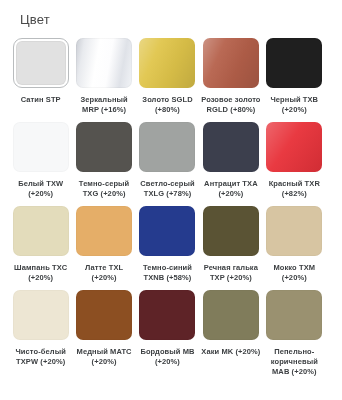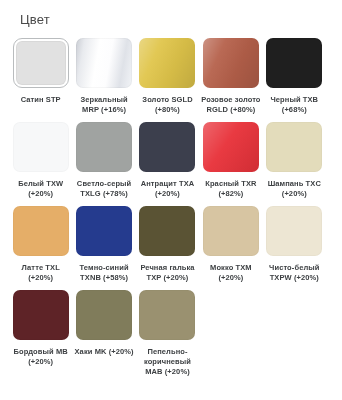--- a/index.html
+++ b/index.html
@@ -103,30 +103,36 @@
       <div class="swatch-cell">
         <div class="swatch-chip-wrap">
           <div class="swatch-chip" style="background: linear-gradient(115deg, rgba(255, 255, 255, 0.32) 0%, rgba(255, 255, 255, 0.06) 30%, rgba(0, 0, 0, 0.05) 62%, rgba(0, 0, 0, 0.14) 100%), rgb(181, 96, 74);"></div>
         </div>
         <div class="swatch-label">Розовое золото RGLD (+80%)</div>
       </div>
       <div class="swatch-cell">
         <div class="swatch-chip-wrap">
           <div class="swatch-chip" style="background: rgb(31, 31, 31); box-shadow: rgba(0, 0, 0, 0.02) 0px 0px 0px 1px inset;"></div>
         </div>
-        <div class="swatch-label">Черный TXB (+68%)</div>
+        <div class="swatch-label">Черный TXB (+20%)</div>
       </div>
       <div class="swatch-cell">
         <div class="swatch-chip-wrap">
           <div class="swatch-chip" style="background: rgb(247, 248, 249); box-shadow: rgba(0, 0, 0, 0.02) 0px 0px 0px 1px inset;"></div>
         </div>
         <div class="swatch-label">Белый TXW (+20%)</div>
       </div>
       <div class="swatch-cell">
         <div class="swatch-chip-wrap">
+          <div class="swatch-chip" style="background: rgb(85, 83, 79); box-shadow: rgba(0, 0, 0, 0.02) 0px 0px 0px 1px inset;"></div>
+        </div>
+        <div class="swatch-label">Темно-серый TXG (+20%)</div>
+      </div>
+      <div class="swatch-cell">
+        <div class="swatch-chip-wrap">
           <div class="swatch-chip" style="background: rgb(160, 163, 161); box-shadow: rgba(0, 0, 0, 0.02) 0px 0px 0px 1px inset;"></div>
         </div>
         <div class="swatch-label">Светло-серый TXLG (+78%)</div>
       </div>
       <div class="swatch-cell">
         <div class="swatch-chip-wrap">
           <div class="swatch-chip" style="background: rgb(60, 63, 77); box-shadow: rgba(0, 0, 0, 0.02) 0px 0px 0px 1px inset;"></div>
         </div>
         <div class="swatch-label">Антрацит TXA (+20%)</div>
       </div>
@@ -164,20 +170,26 @@
         <div class="swatch-chip-wrap">
           <div class="swatch-chip" style="background: rgb(215, 197, 162); box-shadow: rgba(0, 0, 0, 0.02) 0px 0px 0px 1px inset;"></div>
         </div>
         <div class="swatch-label">Мокко TXM (+20%)</div>
       </div>
       <div class="swatch-cell">
         <div class="swatch-chip-wrap">
           <div class="swatch-chip" style="background: rgb(237, 230, 211); box-shadow: rgba(0, 0, 0, 0.02) 0px 0px 0px 1px inset;"></div>
         </div>
         <div class="swatch-label">Чисто-белый TXPW (+20%)</div>
+      </div>
+      <div class="swatch-cell">
+        <div class="swatch-chip-wrap">
+          <div class="swatch-chip" style="background: rgb(140, 79, 34); box-shadow: rgba(0, 0, 0, 0.02) 0px 0px 0px 1px inset;"></div>
+        </div>
+        <div class="swatch-label">Медный MATC (+20%)</div>
       </div>
       <div class="swatch-cell">
         <div class="swatch-chip-wrap">
           <div class="swatch-chip" style="background: rgb(94, 35, 39); box-shadow: rgba(0, 0, 0, 0.02) 0px 0px 0px 1px inset;"></div>
         </div>
         <div class="swatch-label">Бордовый MB (+20%)</div>
       </div>
       <div class="swatch-cell">
         <div class="swatch-chip-wrap">
           <div class="swatch-chip" style="background: rgb(128, 124, 91); box-shadow: rgba(0, 0, 0, 0.02) 0px 0px 0px 1px inset;"></div>

